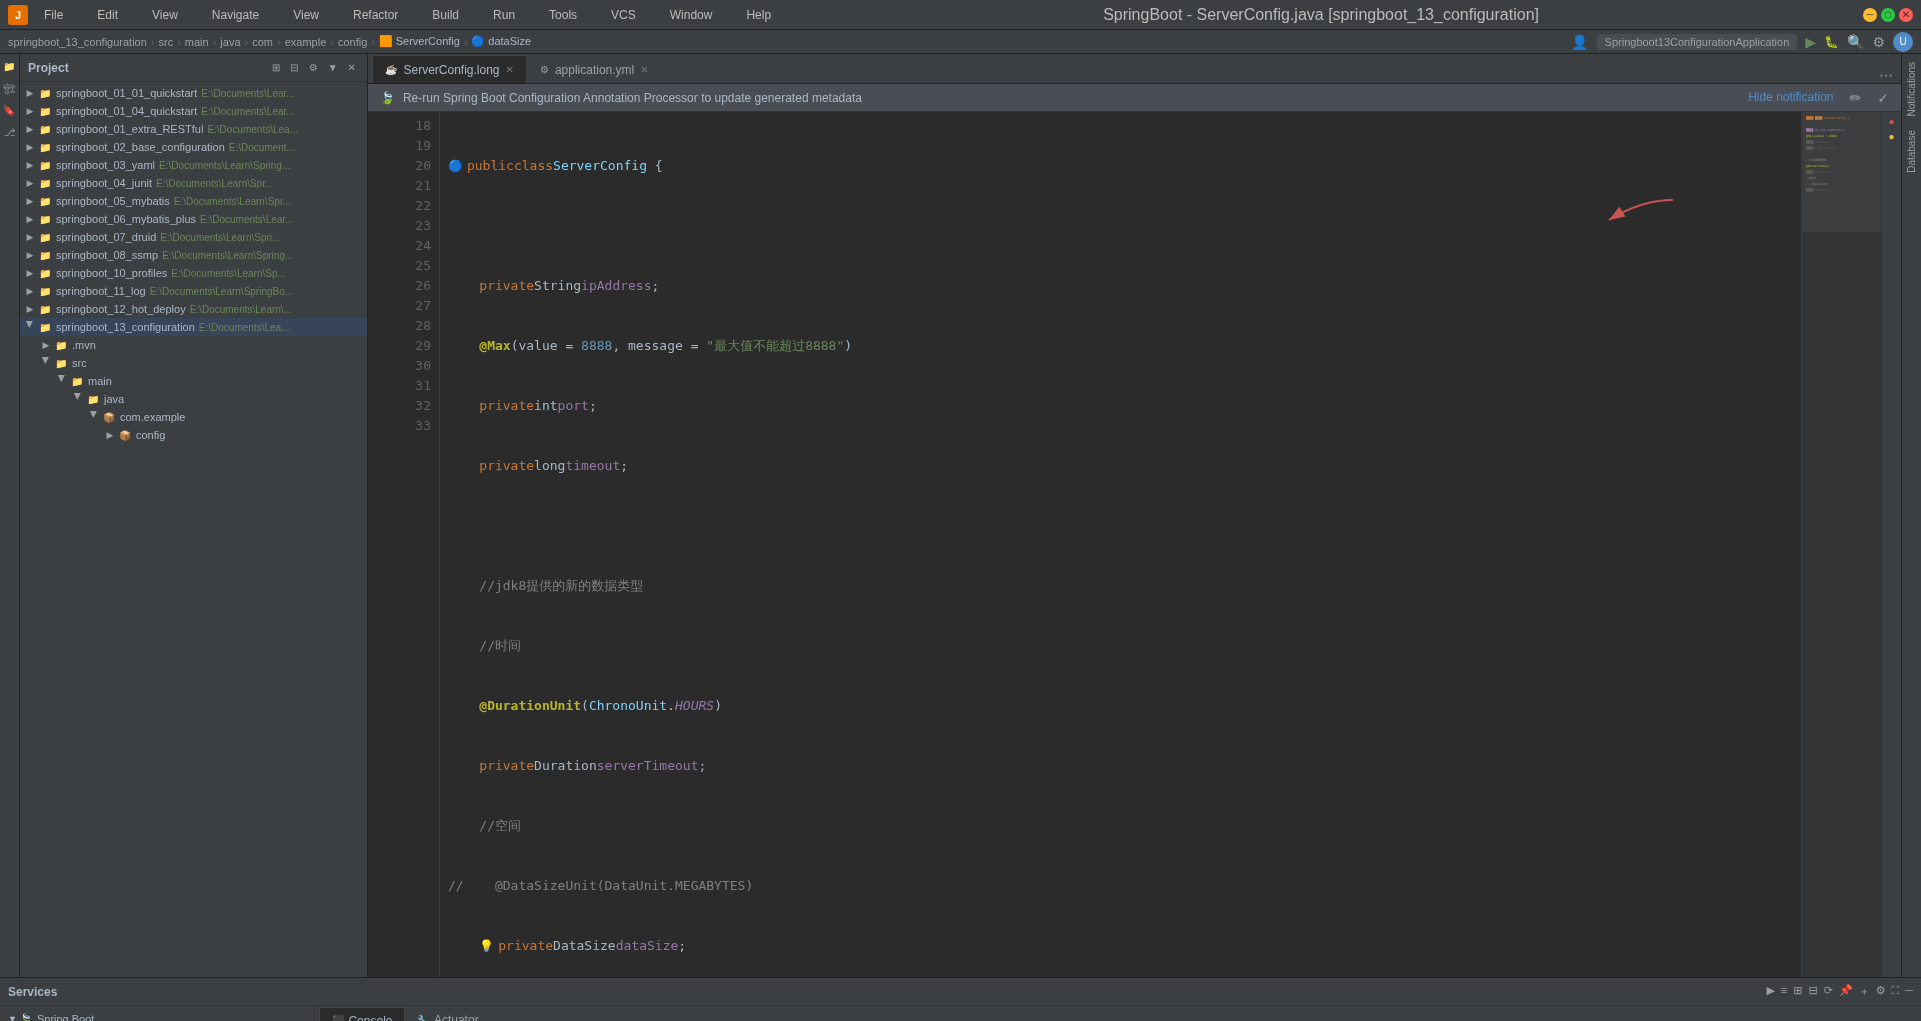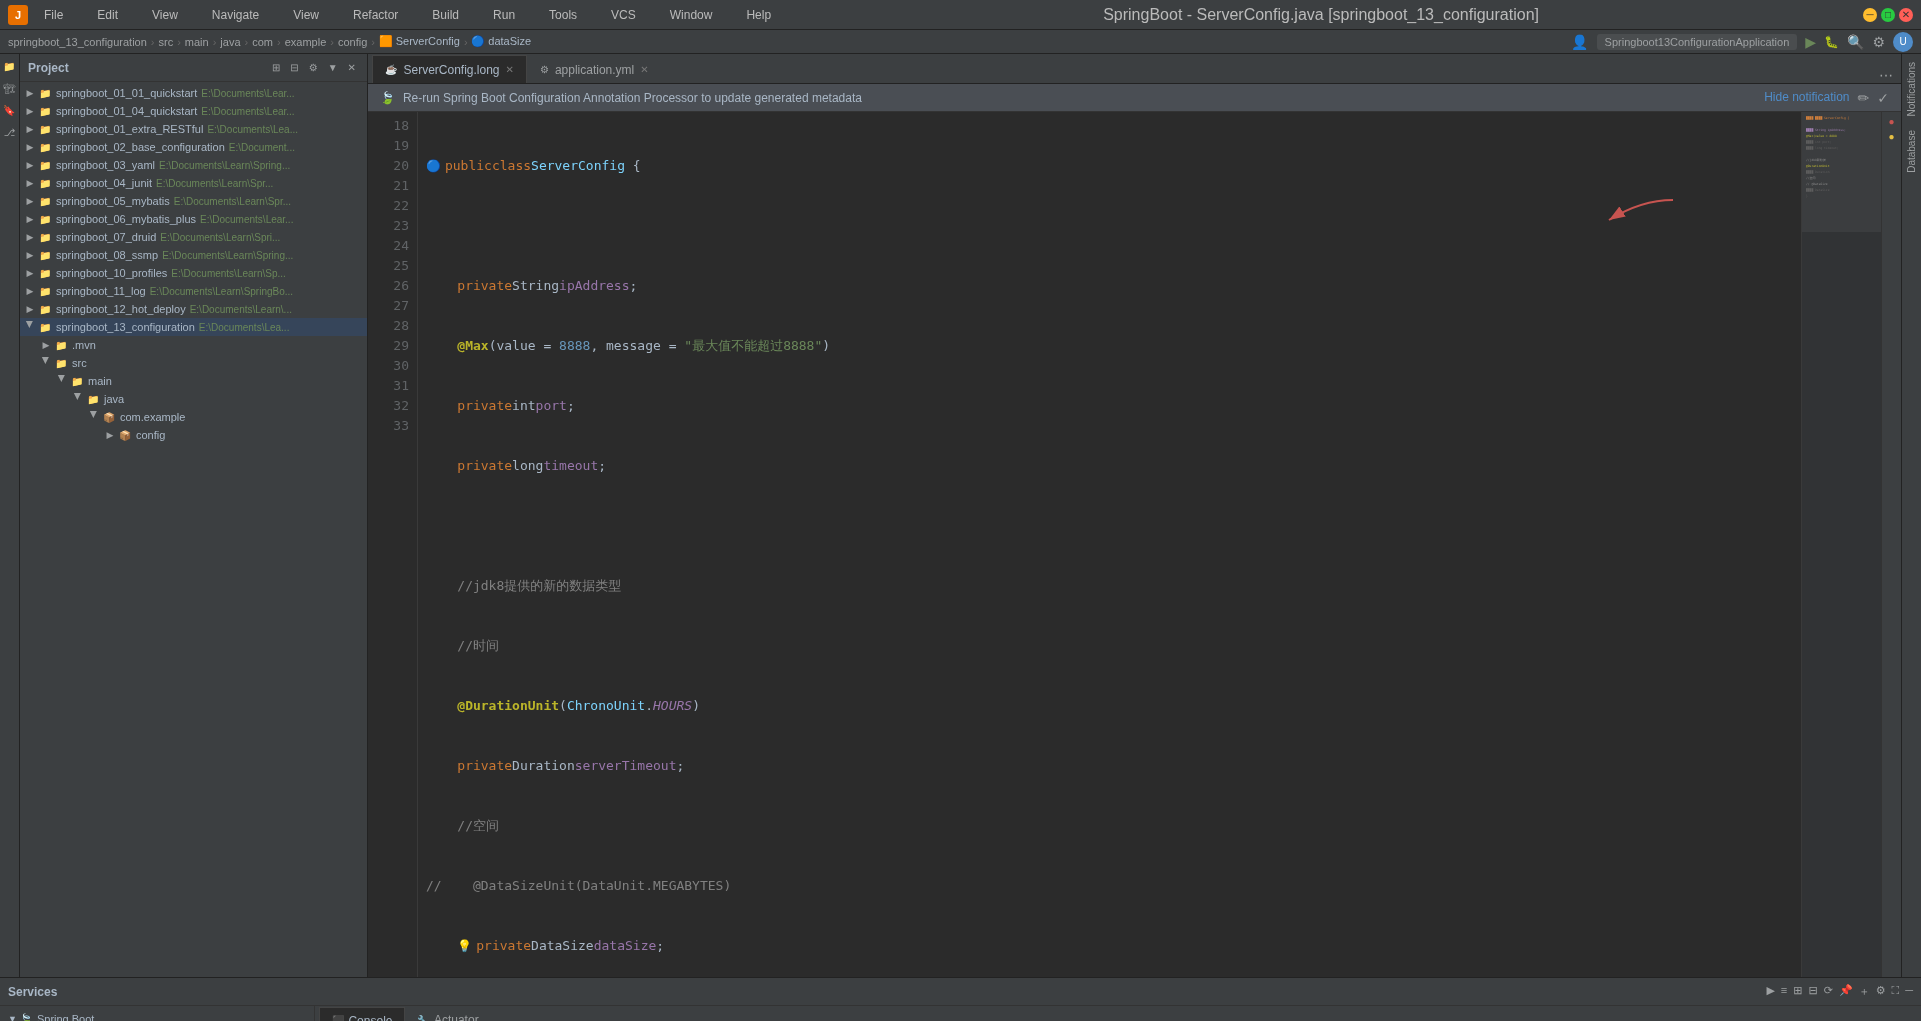--- a/index.html
+++ b/index.html
@@ -148,30 +148,31 @@
       align-items: center;
       padding: 0 12px;
       font-size: 12px;
       color: #a9b7c6;
       border-bottom: 1px solid #333;
       gap: 8px;
     }
     #notification-bar .notif-icon { color: #6a8759; font-size: 12px; }
     #notification-bar .notif-text { flex: 1; }
     #notification-bar .hide-btn { color: #4f8cc9; cursor: pointer; }
-    #notification-bar .notif-actions { display: flex; gap: 8px; }
+    #notification-bar .notif-actions { display: flex; gap: 16px; }
     #notification-bar .action-icon { color: #9da0a2; cursor: pointer; font-size: 14px; }
 
     
     #code-editor {
       flex: 1;
       display: flex;
       background: #2b2b2b;
       overflow: hidden;
       position: relative;
+      margin-left: 22px;
     }
     #line-numbers {
       width: 50px;
       background: #2b2b2b;
       color: #606366;
       font-family: 'Consolas', monospace;
       font-size: 13px;
       line-height: 20px;
       padding: 4px 8px 4px 4px;
       text-align: right;

